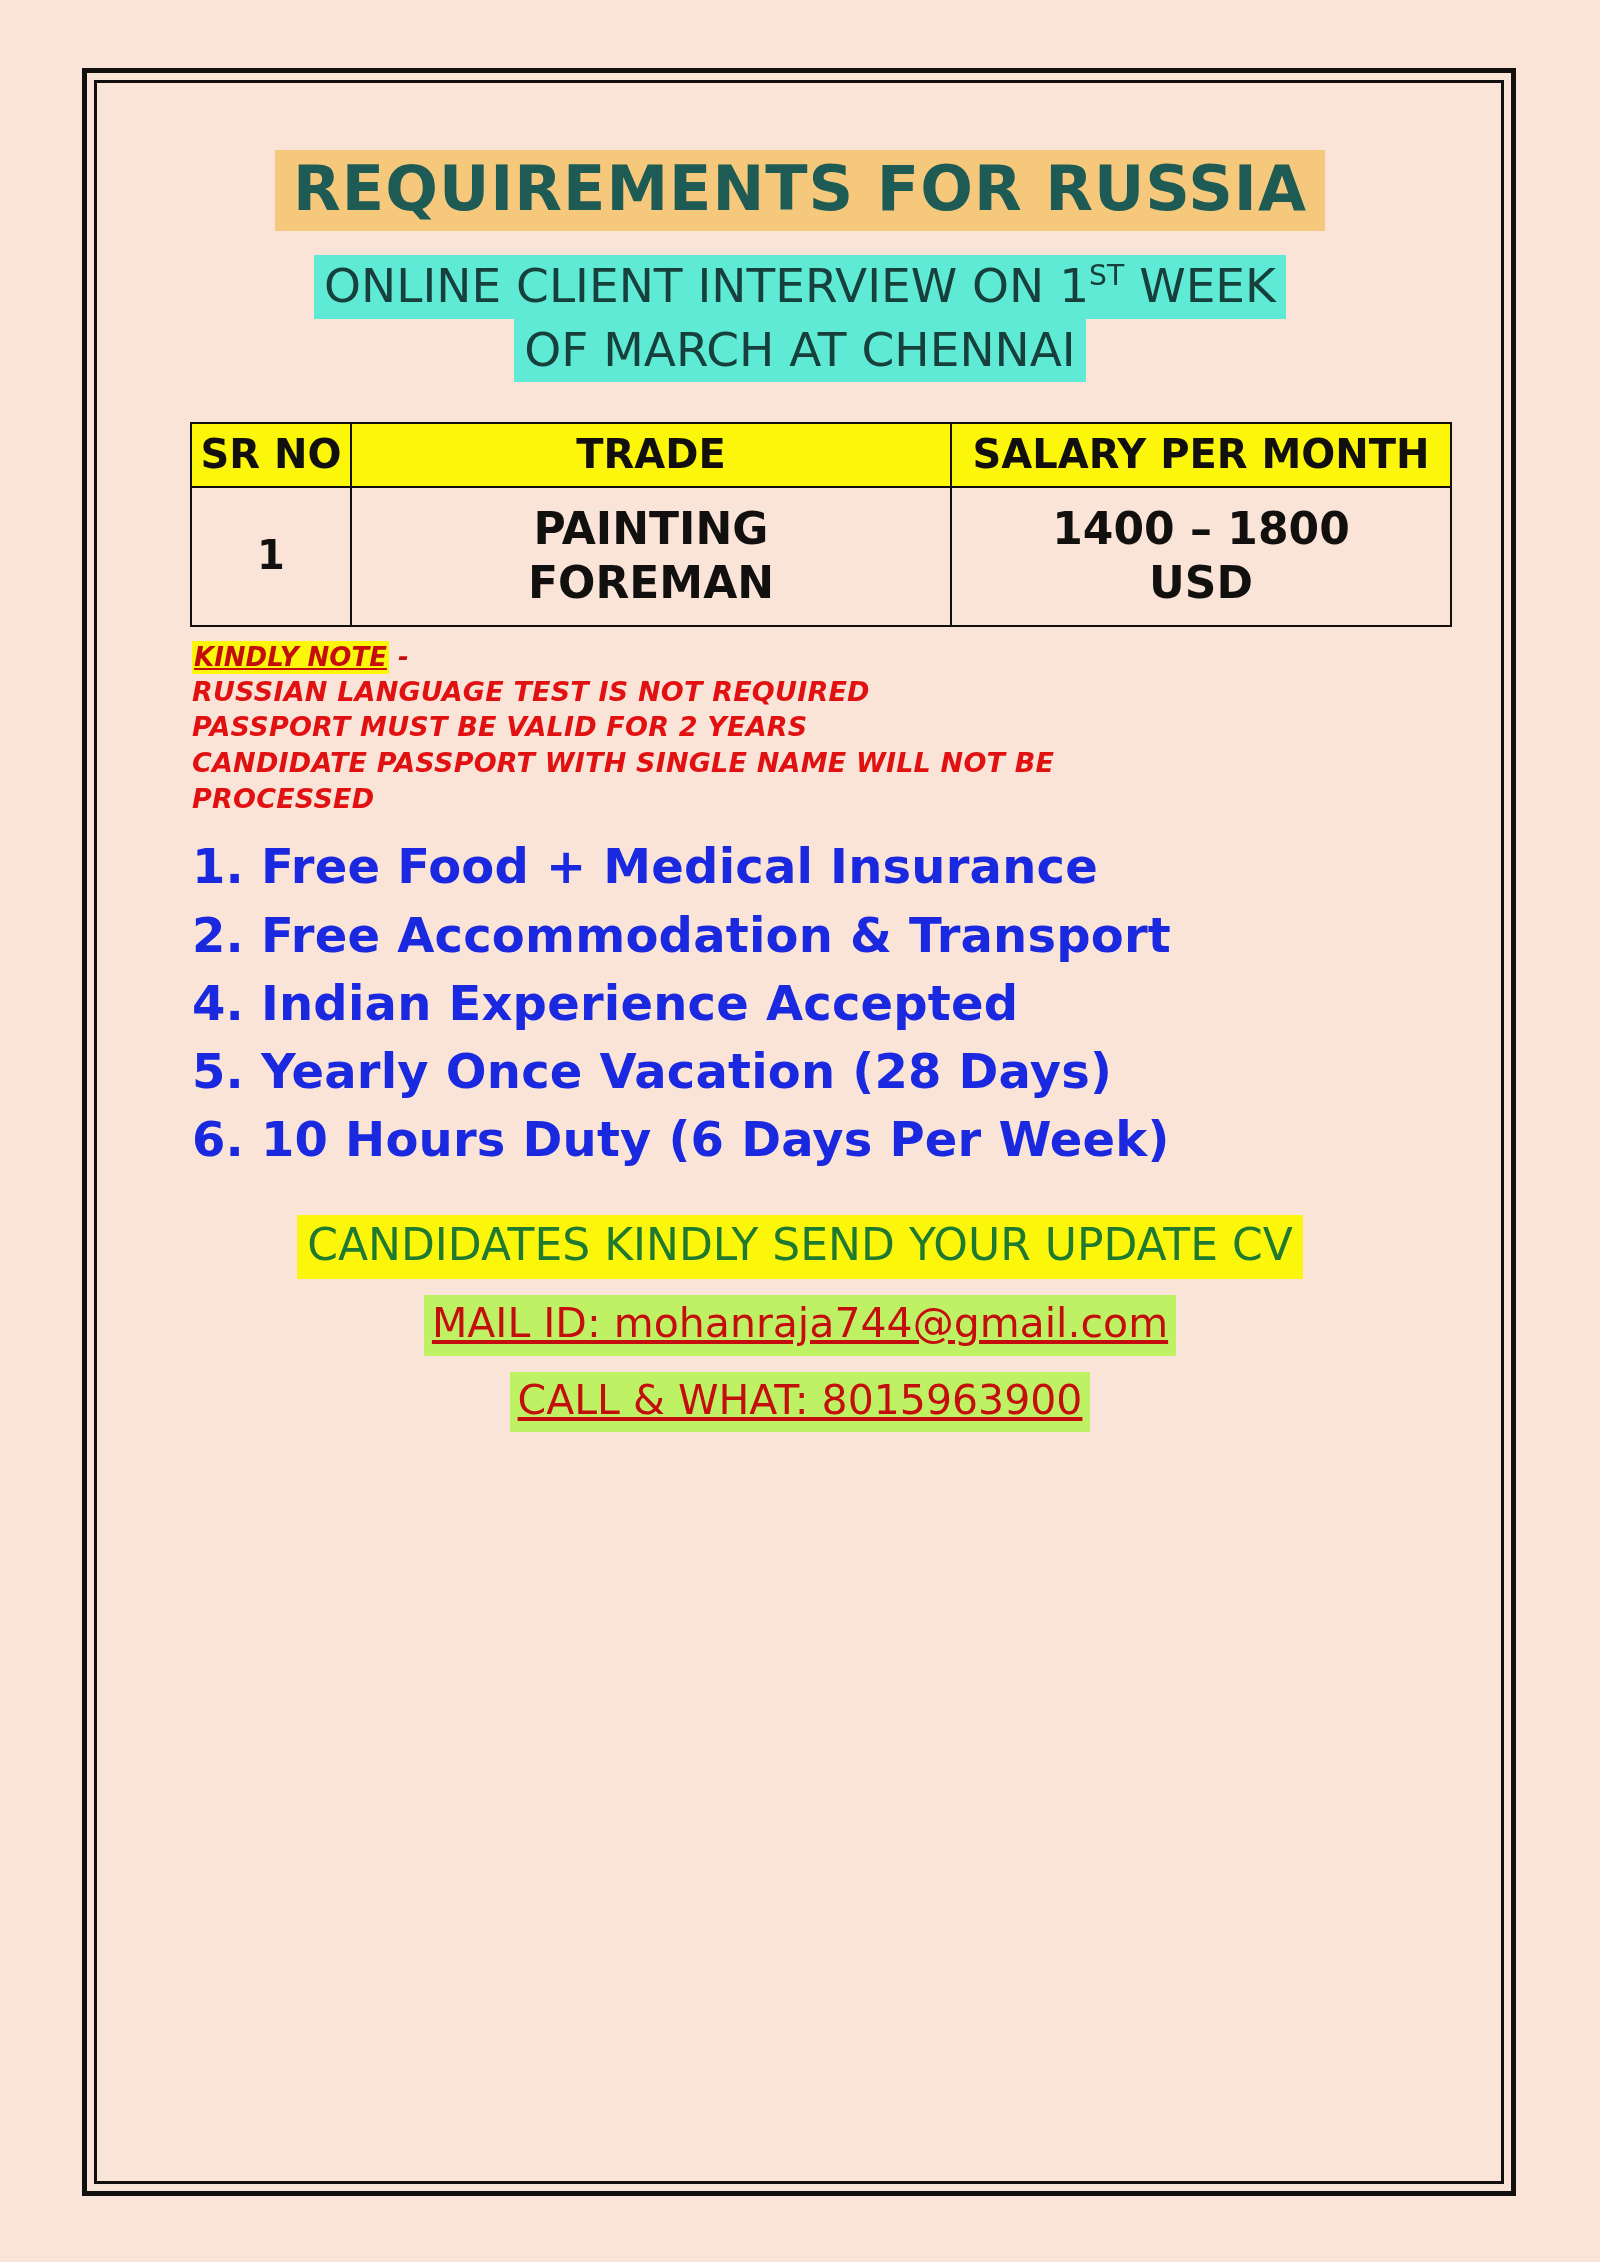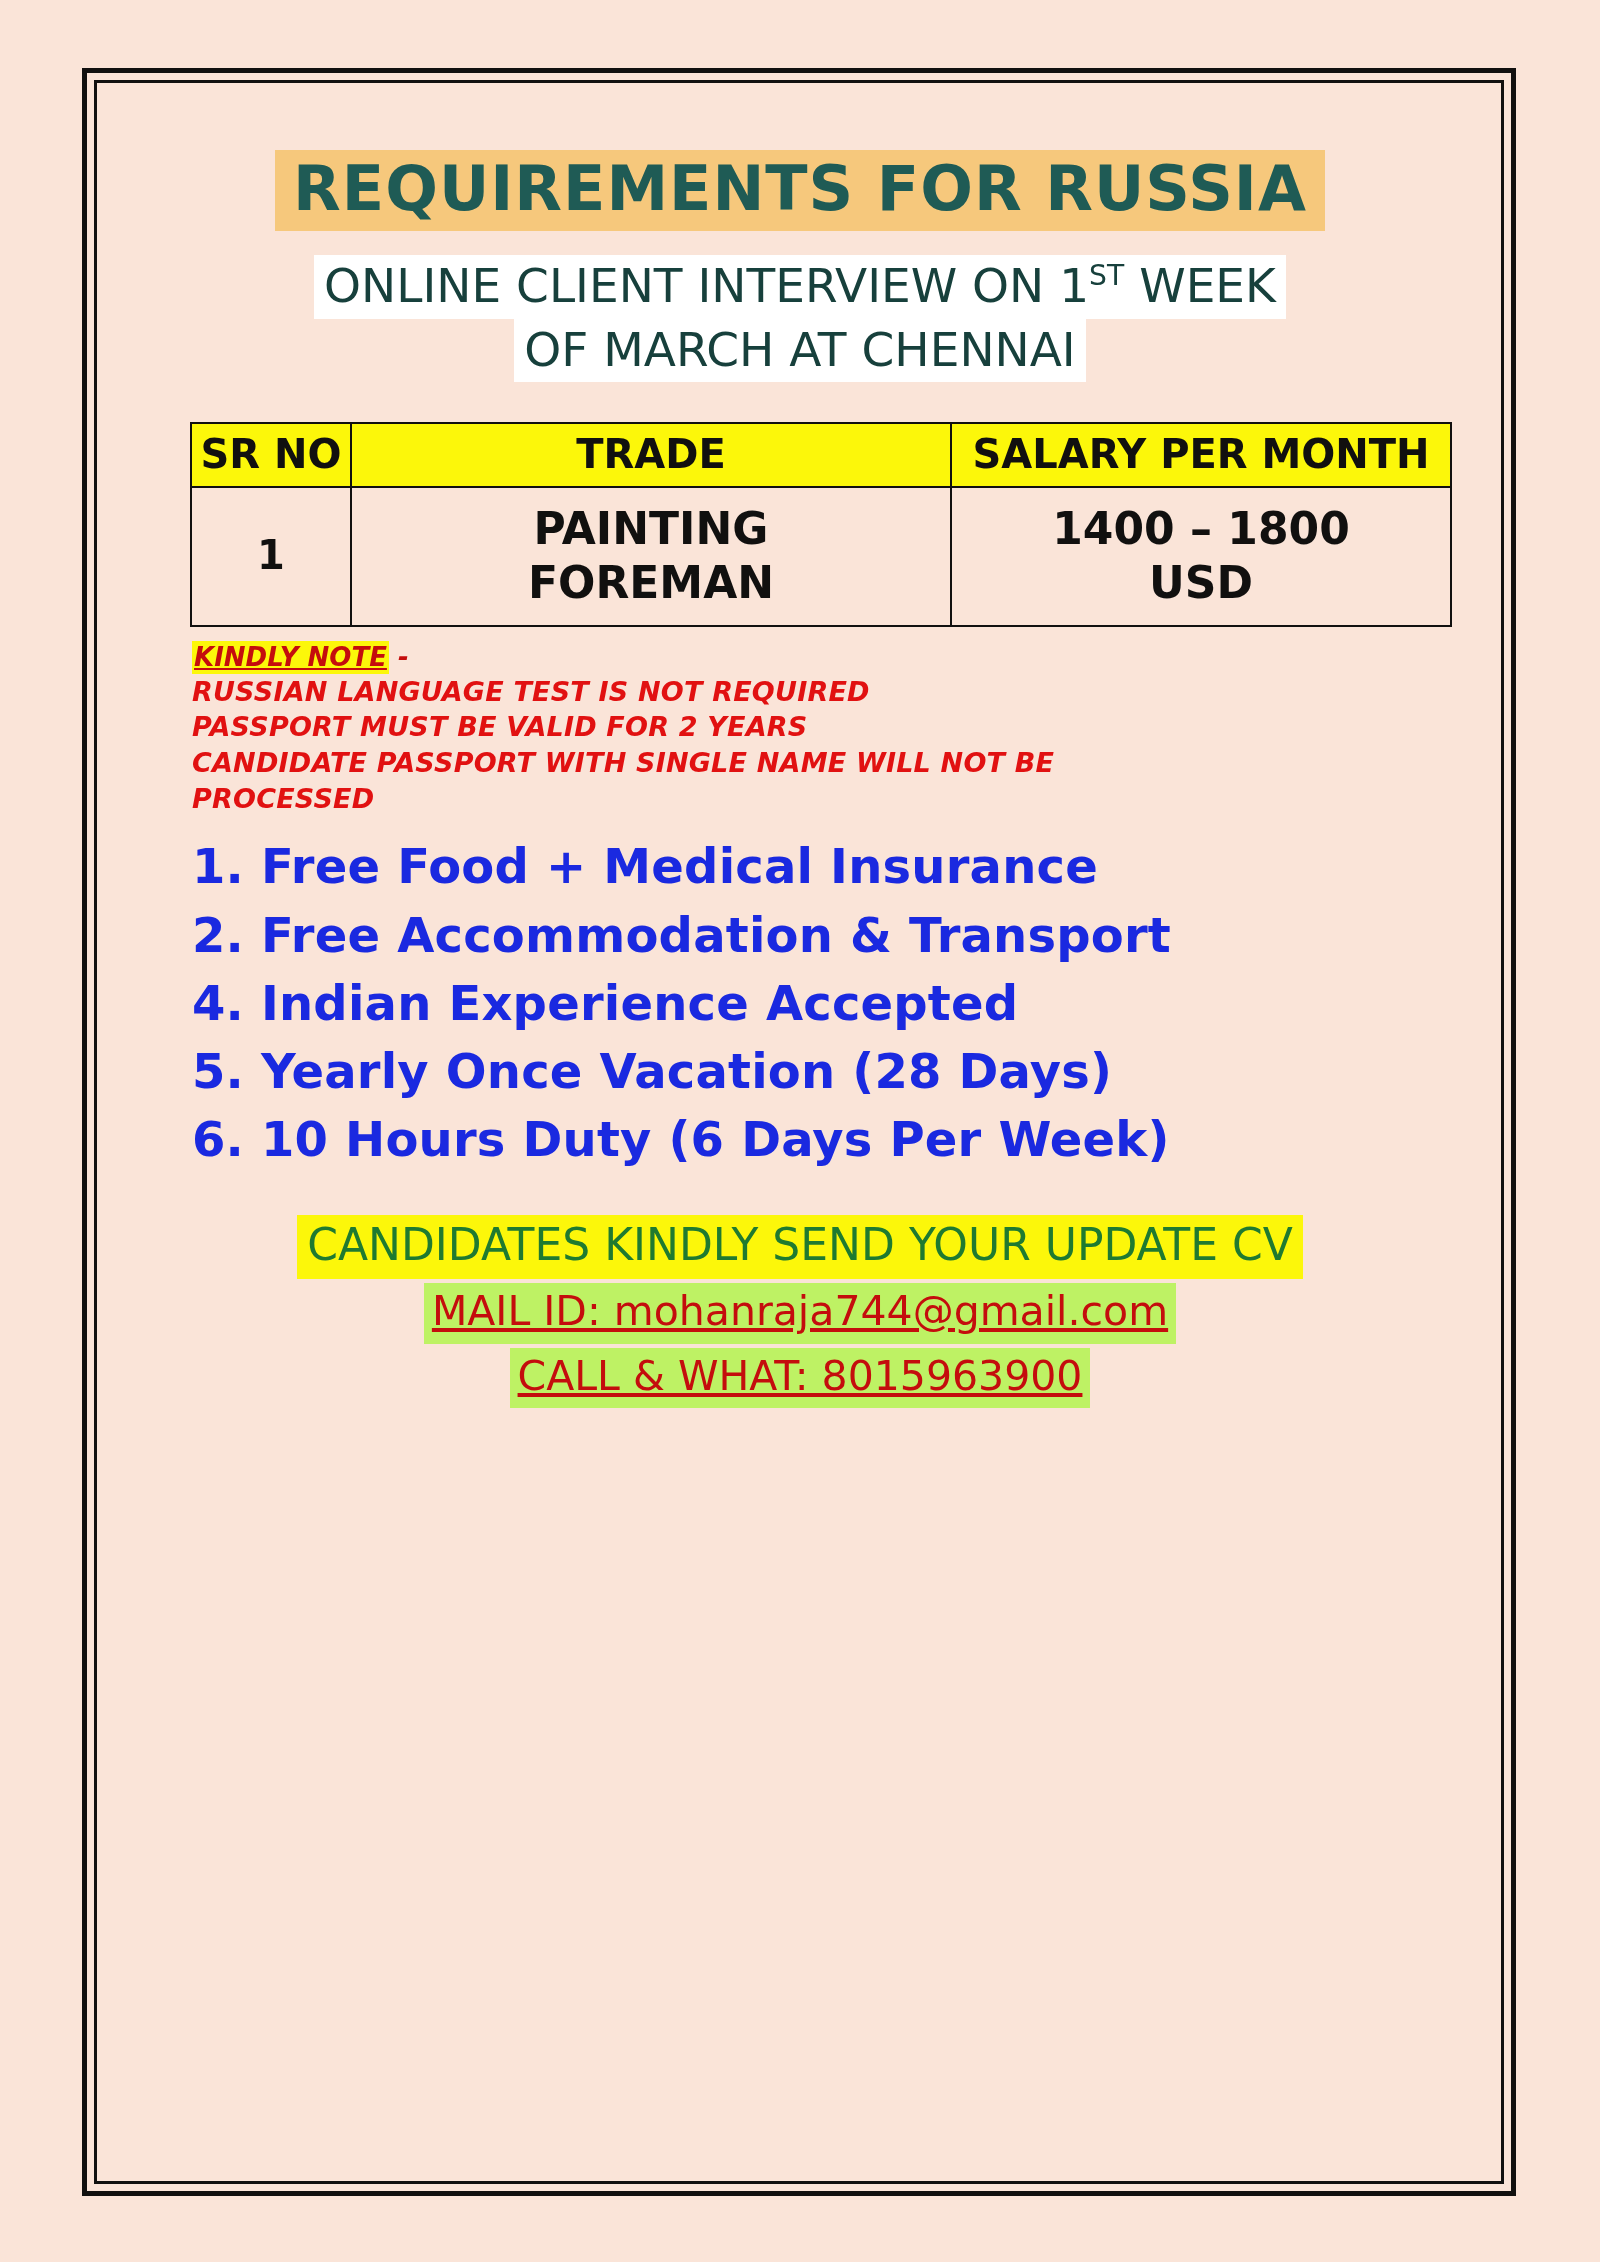--- a/index.html
+++ b/index.html
@@ -63,21 +63,21 @@
   }
 
   
   .subtitle-wrap {
     text-align: center;
     margin-top: 24px;
     line-height: 1.18;
   }
   .subtitle-line {
     display: inline-block;
-    background: #ffffff;
+    background: #5eead4;
     color: #17403c;
     font-size: 47px;
     font-family: "DejaVu Sans", sans-serif;
     padding: 3px 10px 5px 10px;
   }
   .subtitle-line sup {
     font-size: 0.6em;
     vertical-align: super;
   }
 
@@ -175,21 +175,21 @@
   }
   .foot-mail, .foot-call {
     display: inline-block;
     background: #bef264;
     color: #c40d0d;
     font-size: 41px;
     text-decoration: underline;
     padding: 2px 8px 6px 8px;
     font-family: "DejaVu Sans", sans-serif;
   }
-  .foot-row { margin-top: 4px; }
+  .foot-row { margin-top: 16px; }
 </style>
 </head>
 <body>
 
 <div class="page">
 
   <div class="frame-outer"></div>
   <div class="frame-inner"></div>
 
   <div class="content">

